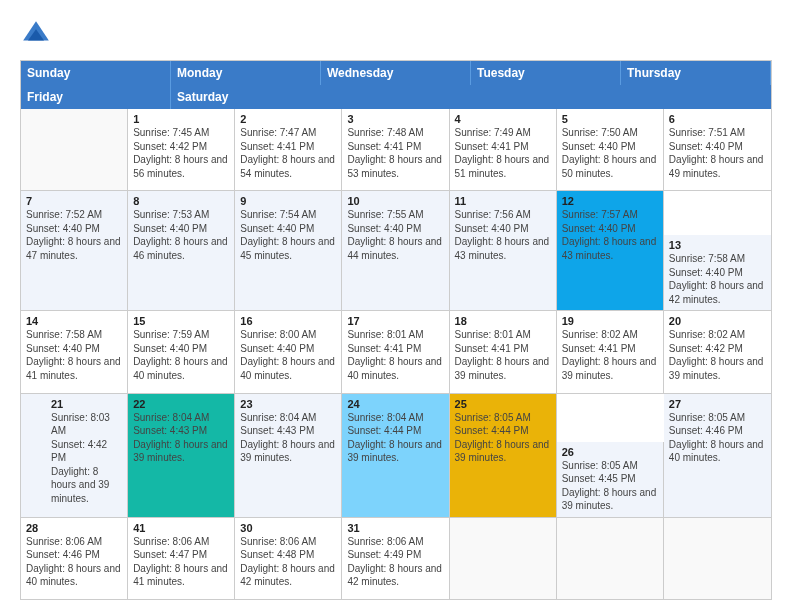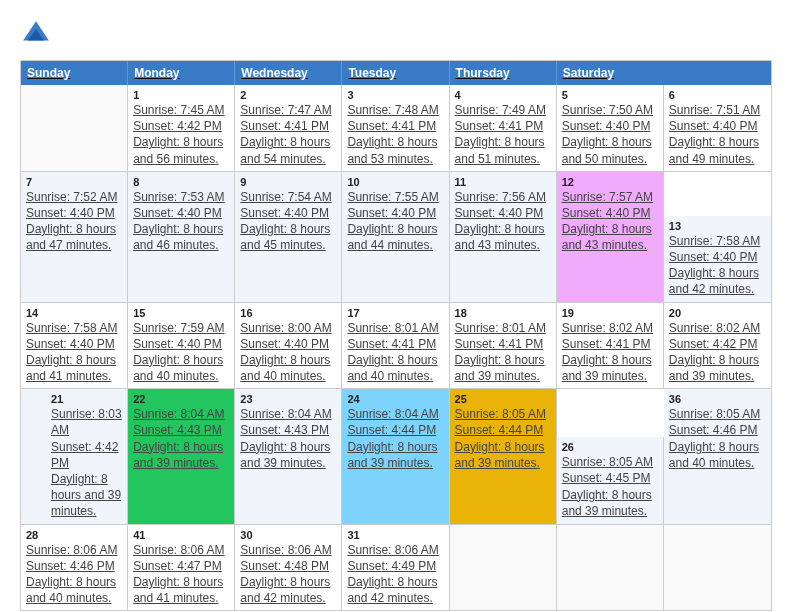--- a/index.html
+++ b/index.html
@@ -62,23 +62,22 @@
       color: #555;
     }
     .calendar {
       flex: 1;
       display: flex;
       flex-direction: column;
       border: 1px solid #ccc;
     }
     .cal-header {
       display: grid;
-      grid-template-columns: repeat(7, 1fr);
+      grid-template-columns: repeat(5, 1fr);
       background: #3a7bc8;
-      text-decoration: underline;
     }
     .cal-header-cell {
       color: #fff;
       font-size: 12px;
       font-weight: bold;
       padding: 5px 6px;
       text-align: left;
       border-right: 1px solid #5a9be0;
     }
     .cal-header-cell:last-child { border-right: none; }
@@ -106,24 +105,23 @@
     .cal-cell.empty { background: #f9f9f9; }
     .cal-cell.alt-row { background: #f0f4fb; }
     .day-num {
       font-size: 11px;
       font-weight: bold;
       color: #222;
       display: block;
       margin-bottom: 1px;
     }
     .cell-text {
-      font-size: 12px;
+      font-size: 10px;
       color: #444;
       line-height: 1.35;
-      text-decoration: underline;
     }
   </style>
 </head>
 <body>
 
 <div class="page">
   <div class="header">
     <div class="logo">
       <svg class="logo-icon" viewBox="0 0 40 40">
         <polygon points="20,4 36,28 4,28" fill="#3a7bc8"></polygon>
@@ -140,20 +138,21 @@
     </div>
   </div>
 
   <div class="calendar">
     <div class="cal-header">
     <div class="cal-header-cell">Sunday</div>
         <div class="cal-header-cell">Monday</div>
         <div class="cal-header-cell">Wednesday</div>
         <div class="cal-header-cell">Tuesday</div>
         <div class="cal-header-cell">Thursday</div>
+        <div class="cal-header-cell">Friday</div>
         <div class="cal-header-cell">Saturday</div>
       </div>
     <div class="cal-body">
     <div class="cal-row">
           <div class="cal-cell empty" style="background: rgb(249, 249, 249);"></div>
           <div class="cal-cell">
             <span class="day-num">1</span>
             <div class="cell-text">Sunrise: 7:45 AM<br>Sunset: 4:42 PM<br>Daylight: 8 hours and 56 minutes.</div>
           </div>
           <div class="cal-cell">
@@ -191,21 +190,21 @@
             <div class="cell-text">Sunrise: 7:54 AM<br>Sunset: 4:40 PM<br>Daylight: 8 hours and 45 minutes.</div>
           </div>
           <div class="cal-cell alt-row" style="background: rgb(240, 244, 251);">
             <span class="day-num">10</span>
             <div class="cell-text">Sunrise: 7:55 AM<br>Sunset: 4:40 PM<br>Daylight: 8 hours and 44 minutes.</div>
           </div>
           <div class="cal-cell alt-row" style="background: rgb(240, 244, 251);">
             <span class="day-num">11</span>
             <div class="cell-text">Sunrise: 7:56 AM<br>Sunset: 4:40 PM<br>Daylight: 8 hours and 43 minutes.</div>
           </div>
-          <div class="cal-cell alt-row" style="background: #f0abfc;">
+          <div class="cal-cell alt-row" style="background: #0ea5e9;">
             <span class="day-num">12</span>
             <div class="cell-text">Sunrise: 7:57 AM<br>Sunset: 4:40 PM<br>Daylight: 8 hours and 43 minutes.</div>
           </div>
           <div class="cal-cell alt-row" style="background: rgb(240, 244, 251); margin-top: 44px;">
             <span class="day-num">13</span>
             <div class="cell-text">Sunrise: 7:58 AM<br>Sunset: 4:40 PM<br>Daylight: 8 hours and 42 minutes.</div>
           </div>
         </div>
         <div class="cal-row">
           <div class="cal-cell">
@@ -235,42 +234,42 @@
           <div class="cal-cell">
             <span class="day-num">20</span>
             <div class="cell-text">Sunrise: 8:02 AM<br>Sunset: 4:42 PM<br>Daylight: 8 hours and 39 minutes.</div>
           </div>
         </div>
         <div class="cal-row">
           <div class="cal-cell alt-row" style="background: rgb(240, 244, 251); padding-left: 30px;">
             <span class="day-num">21</span>
             <div class="cell-text">Sunrise: 8:03 AM<br>Sunset: 4:42 PM<br>Daylight: 8 hours and 39 minutes.</div>
           </div>
-          <div class="cal-cell alt-row" style="background: #22c55e;">
+          <div class="cal-cell alt-row" style="background: #14b8a6;">
             <span class="day-num">22</span>
             <div class="cell-text">Sunrise: 8:04 AM<br>Sunset: 4:43 PM<br>Daylight: 8 hours and 39 minutes.</div>
           </div>
           <div class="cal-cell alt-row" style="background: rgb(240, 244, 251);">
             <span class="day-num">23</span>
             <div class="cell-text">Sunrise: 8:04 AM<br>Sunset: 4:43 PM<br>Daylight: 8 hours and 39 minutes.</div>
           </div>
           <div class="cal-cell alt-row" style="background: #7dd3fc;">
             <span class="day-num">24</span>
             <div class="cell-text">Sunrise: 8:04 AM<br>Sunset: 4:44 PM<br>Daylight: 8 hours and 39 minutes.</div>
           </div>
           <div class="cal-cell alt-row" style="background: #eab308;">
             <span class="day-num">25</span>
             <div class="cell-text">Sunrise: 8:05 AM<br>Sunset: 4:44 PM<br>Daylight: 8 hours and 39 minutes.</div>
           </div>
           <div class="cal-cell alt-row" style="background: rgb(240, 244, 251); margin-top: 48px;">
             <span class="day-num">26</span>
             <div class="cell-text">Sunrise: 8:05 AM<br>Sunset: 4:45 PM<br>Daylight: 8 hours and 39 minutes.</div>
           </div>
           <div class="cal-cell alt-row" style="background: rgb(240, 244, 251);">
-            <span class="day-num">36</span>
+            <span class="day-num">27</span>
             <div class="cell-text">Sunrise: 8:05 AM<br>Sunset: 4:46 PM<br>Daylight: 8 hours and 40 minutes.</div>
           </div>
         </div>
         <div class="cal-row">
           <div class="cal-cell">
             <span class="day-num">28</span>
             <div class="cell-text">Sunrise: 8:06 AM<br>Sunset: 4:46 PM<br>Daylight: 8 hours and 40 minutes.</div>
           </div>
           <div class="cal-cell">
             <span class="day-num">41</span>

